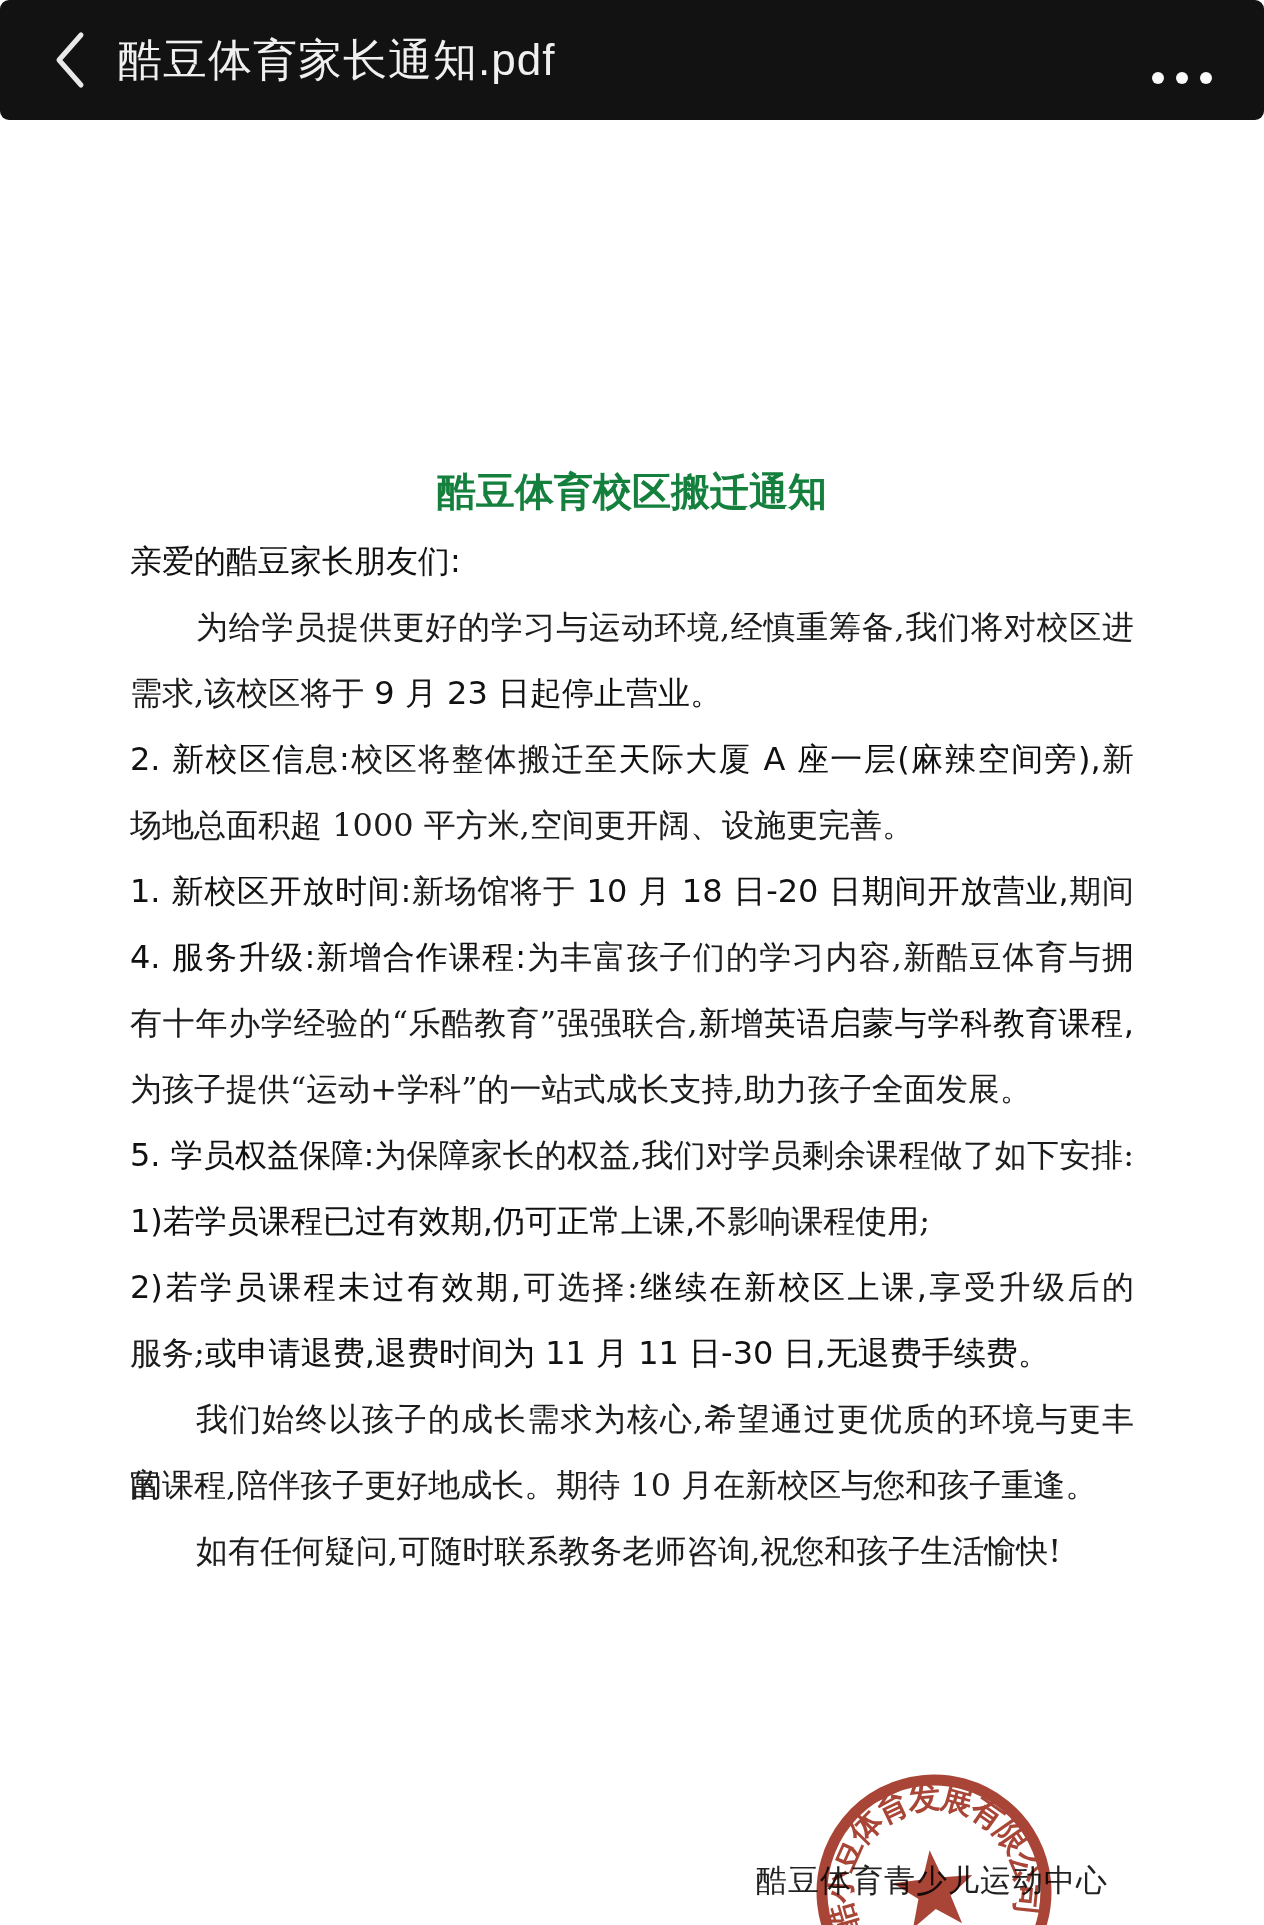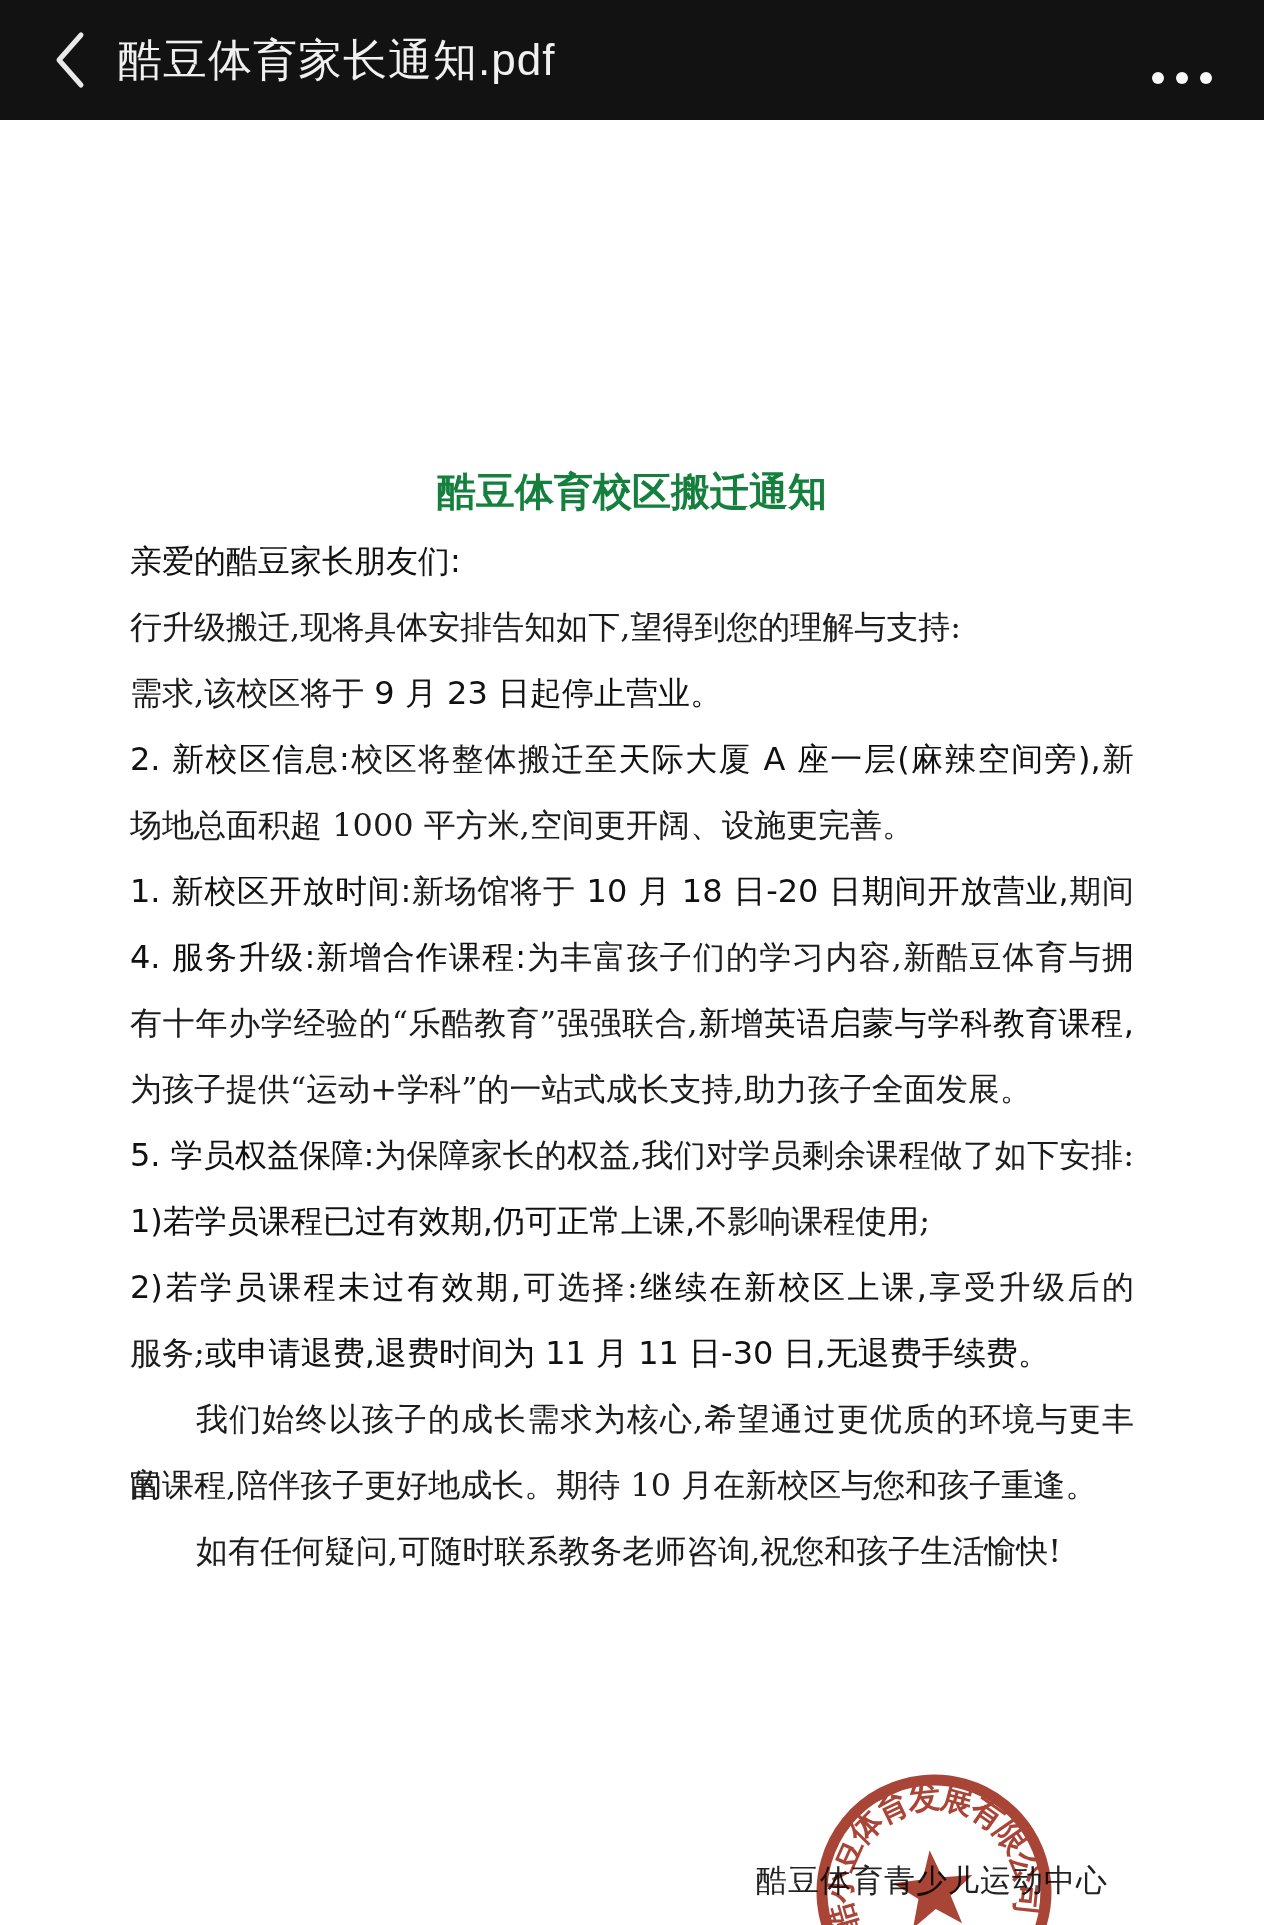--- a/index.html
+++ b/index.html
@@ -4,21 +4,21 @@
 <style>
   html,body { margin:0; padding:0; background:#ffffff; }
   .screen {
     position:relative; width:1264px; height:1925px; overflow:hidden;
     background:#ffffff; font-family:"DejaVu Serif", serif;
   }
 
   
   .titlebar {
     position:absolute; top:0; left:0; width:1264px; height:120px;
-    background:#121212; display:flex; align-items:center;
+    background:#121212; display:flex; align-items:center;border-radius:9px;
   }
   .back-btn { margin-left:48px; width:44px; height:64px; display:flex; align-items:center; justify-content:center; cursor:pointer; }
   .bar-title {
     margin-left:26px; font-family:"Liberation Sans", sans-serif;
     font-size:44px; color:#f0f0f0; letter-spacing:1px; white-space:nowrap;
   }
   .more-btn { position:absolute; right:52px; top:72px; display:flex; gap:12px; cursor:pointer; }
   .more-btn .dot { width:12px; height:12px; border-radius:50%; background:#fafafa; }
 
   
@@ -73,21 +73,21 @@
       <span class="dot"></span>
     </div>
   </div>
 
   <div class="page">
 
     <div class="doc-title">酷豆体育校区搬迁通知</div>
 
     <div class="doc-lines" id="doc-lines">
         <div class="line"><span class="b">亲爱的酷豆家长朋友们:</span></div>
-        <div class="line"><span class="r">行升级搬迁,现将具体安排告知如下,望得到您的理解与支持:</span></div>
+        <div class="line indent flush"><span class="r">为给学员提供更好的学习与运动环境,经慎重筹备,我们将对校区进</span></div>
         <div class="line"><span class="r">需求,该校区将于 </span><span class="b">9 月 23 日起停止营业。</span></div>
         <div class="line flush"><span class="b">2. 新校区信息:</span><span class="r">校区将整体搬迁至</span><span class="b">天际大厦 A 座一层(麻辣空间旁),</span><span class="r">新</span></div>
         <div class="line"><span class="r">场地总面积超 1000 平方米,空间更开阔、设施更完善。</span></div>
         <div class="line flush"><span class="b">1. 新校区开放时间:</span><span class="r">新场馆将于 </span><span class="b">10 月 18 日-20 日期间开放营业,</span><span class="r">期间</span></div>
         <div class="line flush"><span class="b">4. 服务升级:新增合作课程:</span><span class="r">为丰富孩子们的学习内容,新酷豆体育与拥</span></div>
         <div class="line flush"><span class="r">有十年办学经验的“乐酷教育”强强联合,</span><span class="b">新增英语启蒙与学科教育课程,</span></div>
         <div class="line"><span class="r">为孩子提供“运动+学科”的一站式成长支持,助力孩子全面发展。</span></div>
         <div class="line flush"><span class="b">5. 学员权益保障:</span><span class="r">为保障家长的权益,我们对学员剩余课程做了如下安排:</span></div>
         <div class="line"><span class="b">1)若学员课程已过有效期,仍可正常上课,</span><span class="r">不影响课程使用;</span></div>
         <div class="line flush"><span class="b">2)若学员课程未过有效期,</span><span class="r">可选择:</span><span class="b">继续在新校区上课,</span><span class="r">享受升级后的</span></div>

